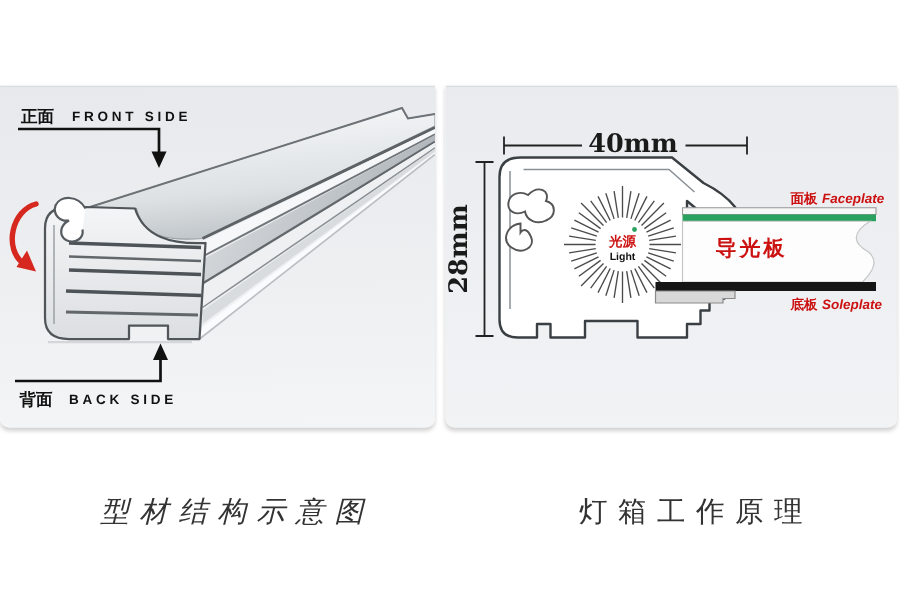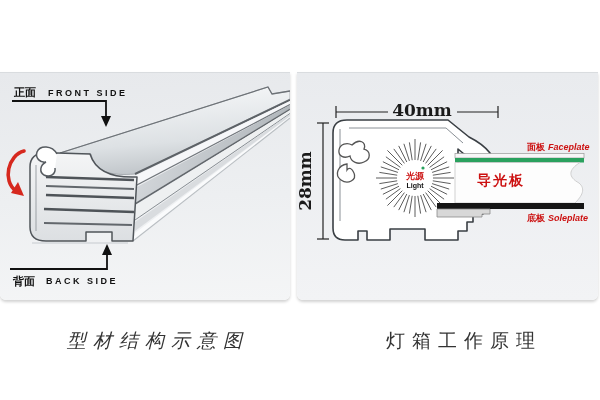--- a/index.html
+++ b/index.html
@@ -1,20 +1,20 @@
 <!DOCTYPE html>
 <html><head>
 <meta charset="utf-8">
 <style>
   html,body{margin:0;padding:0;}
   body{
     width:600px;height:400px;position:relative;background:#ffffff;
     font-family:"Liberation Sans","DejaVu Sans",sans-serif;overflow:hidden;
   }
-  .panel{position:absolute;top:72px;height:227px;border-top:1px solid #d9dcdf;
+  .panel{position:absolute;top:57px;height:227px;border-top:1px solid #d9dcdf;
     background:linear-gradient(178deg,#e7e9ec 0%,#edeff1 55%,#f4f5f6 100%);
     box-shadow:0 2px 3px rgba(0,0,0,0.18);border-radius:0 0 6px 6px;}
   #left-panel{left:0;width:290px;}
   #right-panel{left:297px;width:301px;background:linear-gradient(180deg,#e9ebee 0%,#f2f3f5 100%);}
   .panel svg{position:absolute;left:0;top:0;}
   .caption{position:absolute;top:328px;height:26px;text-align:center;
     font-size:19px;letter-spacing:7px;color:#333;white-space:nowrap;}
   #caption-left{left:8px;width:300px;font-style:italic;}
   #caption-right{left:318px;width:292px;}
   text{font-family:"Liberation Sans","DejaVu Sans",sans-serif;}

